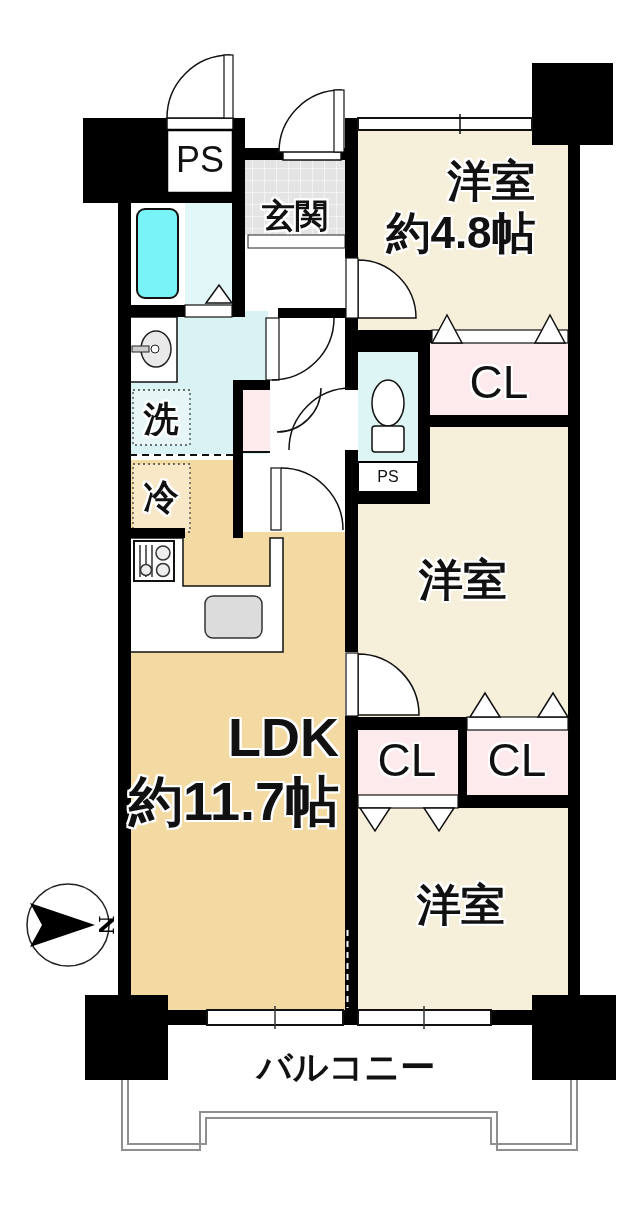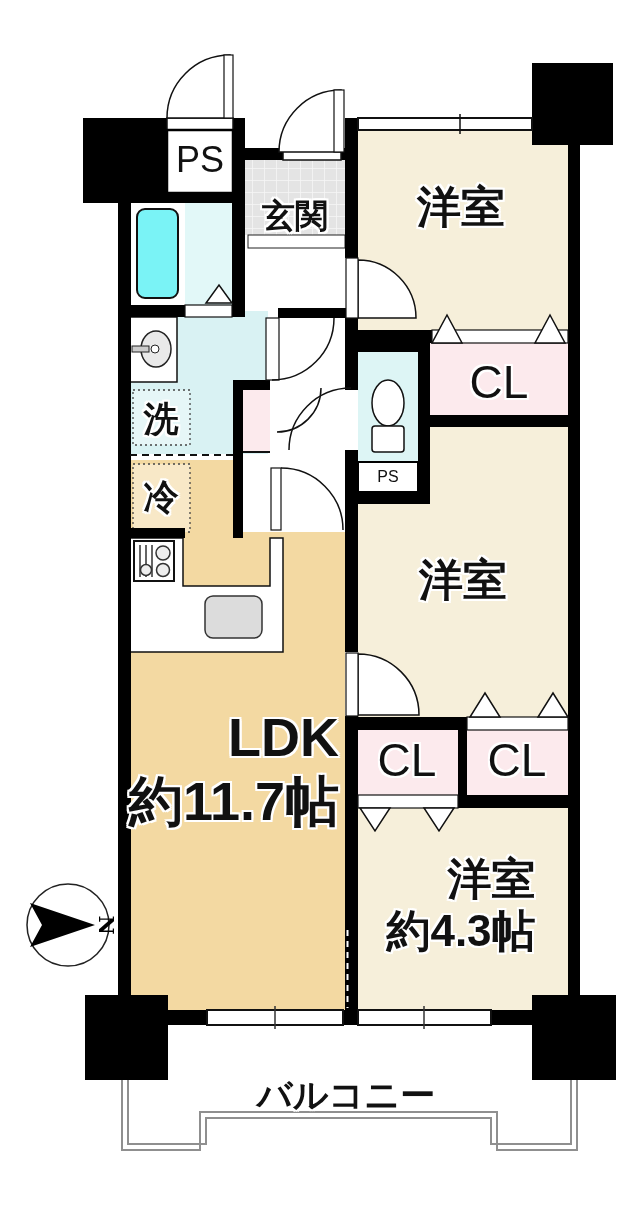--- a/index.html
+++ b/index.html
@@ -153,32 +153,32 @@
     <circle cx="68" cy="925" r="41" fill="#fff" stroke="#222" stroke-width="1.5"></circle>
     <polygon points="30,903 95,925 30,947 42,925" fill="#000"></polygon>
     <text x="104" y="925" transform="rotate(90 104 925)" font-family="DejaVu Serif, serif" font-size="21" font-weight="bold" fill="#000" text-anchor="middle" dominant-baseline="middle" id="compass-n">N</text>
   </g>
 </svg>
 
 <div class="lbl" style="left:200px;top:160px;font-size:36px;">PS</div>
 <div class="lbl b" style="left:295px;top:216px;font-size:33px;">玄関</div>
 <div class="lbl b" style="left:461px;top:207px;font-size:44px;">
   <div>洋室</div>
+  <div>約4.8帖</div>
 </div>
 <div class="lbl" style="left:499px;top:382px;font-size:46px;">CL</div>
 <div class="lbl" style="left:388px;top:477px;font-size:16px;">PS</div>
 <div class="lbl b" style="left:161px;top:419px;font-size:35px;">洗</div>
 <div class="lbl b" style="left:161px;top:497px;font-size:35px;">冷</div>
 <div class="lbl b" style="left:463px;top:580px;font-size:44px;">
   <div>洋室</div>
 </div>
 <div class="lbl b" style="left:234px;top:770px;font-size:54px;">
   <div>LDK</div>
   <div>約11.7帖</div>
 </div>
 <div class="lbl" style="left:407px;top:760px;font-size:46px;">CL</div>
 <div class="lbl" style="left:517px;top:760px;font-size:46px;">CL</div>
 <div class="lbl b" style="left:461px;top:905px;font-size:44px;">
   <div>洋室</div>
-  <div>約4.3帖</div>
 </div>
-<div class="lbl b" style="left:346px;top:1095px;font-size:35px;">バルコニー</div>
+<div class="lbl b" style="left:346px;top:1067px;font-size:35px;">バルコニー</div>
 </div>
 
 </body></html>

